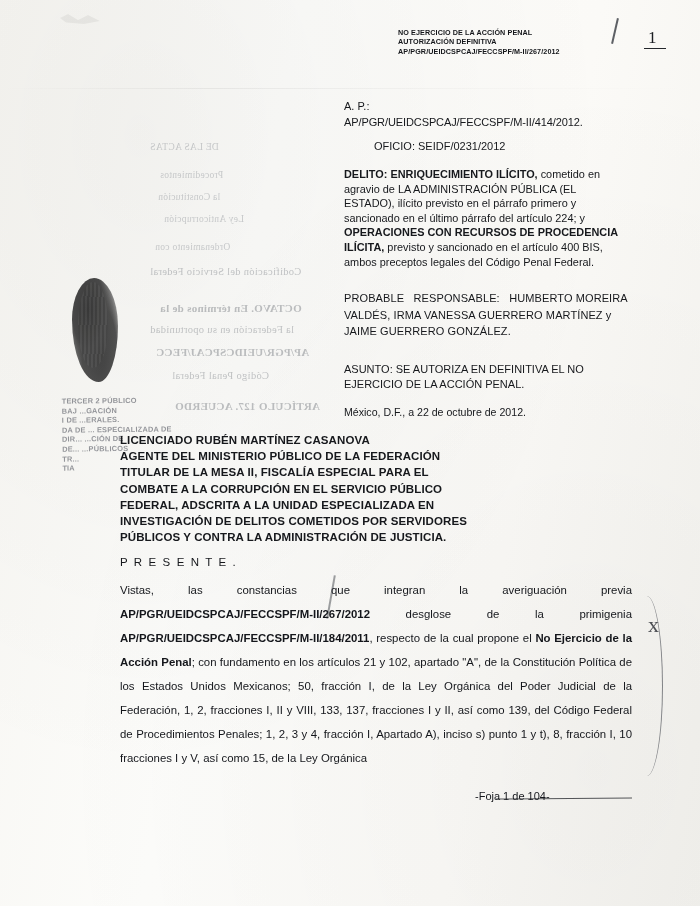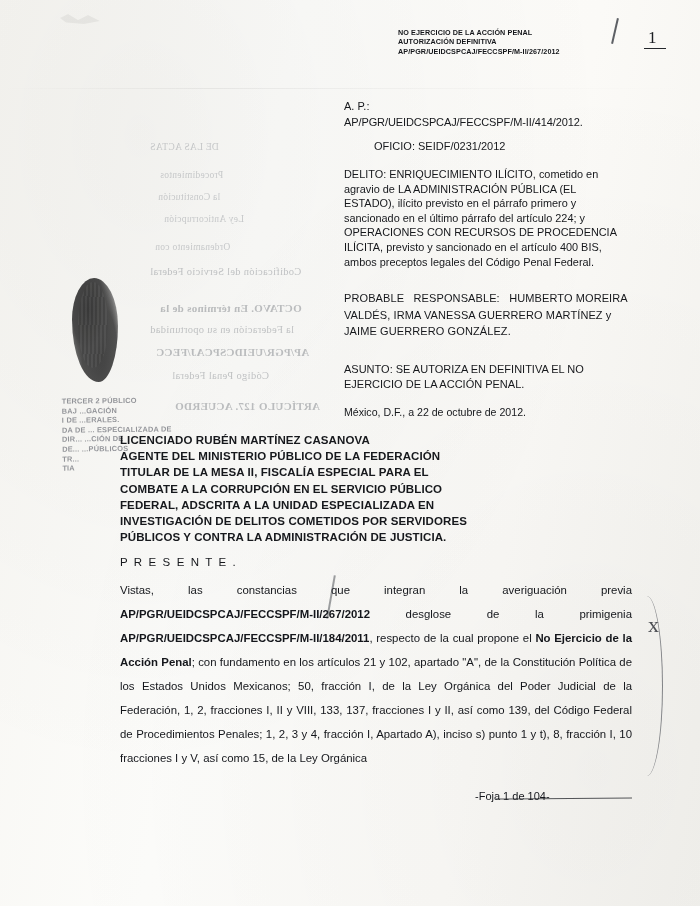--- a/index.html
+++ b/index.html
@@ -136,21 +136,21 @@
   #oficio { left: 344px; top: 140px; font-size: 11px; margin-left: 30px; }
 
   #delito {
     left: 344px;
     top: 167px;
     width: 284px;
     font-size: 10.9px;
     line-height: 14.6px;
     text-align: left;
   }
-  #delito b { font-weight: normal; }
+  #delito b { font-weight: bold; }
 
   #responsable {
     left: 344px;
     top: 290px;
     width: 290px;
     font-size: 11px;
     line-height: 16.5px;
     letter-spacing: 0.1px;
   }
   #asunto {

